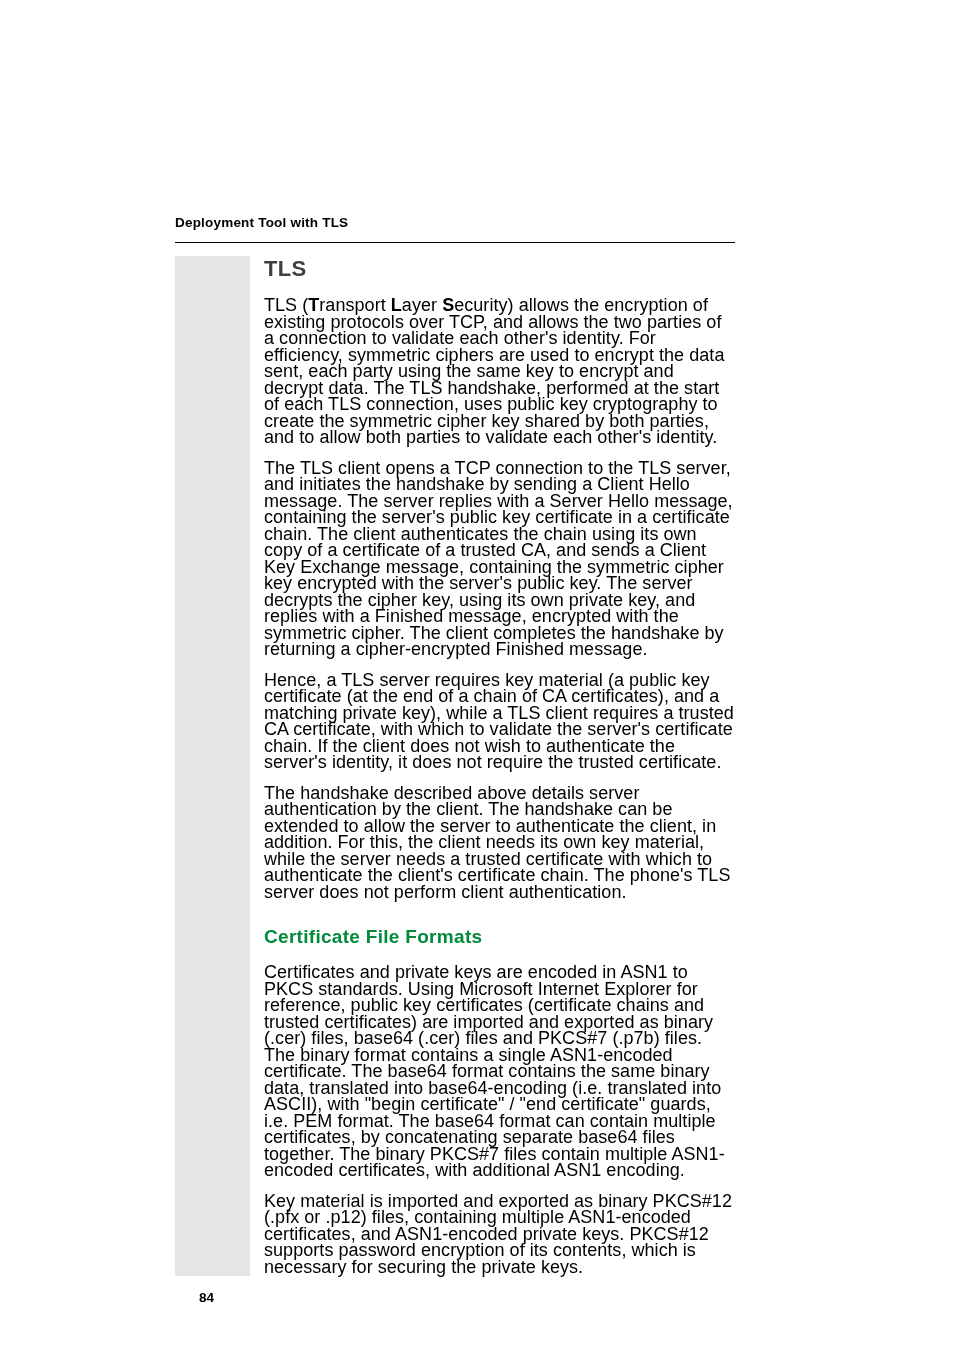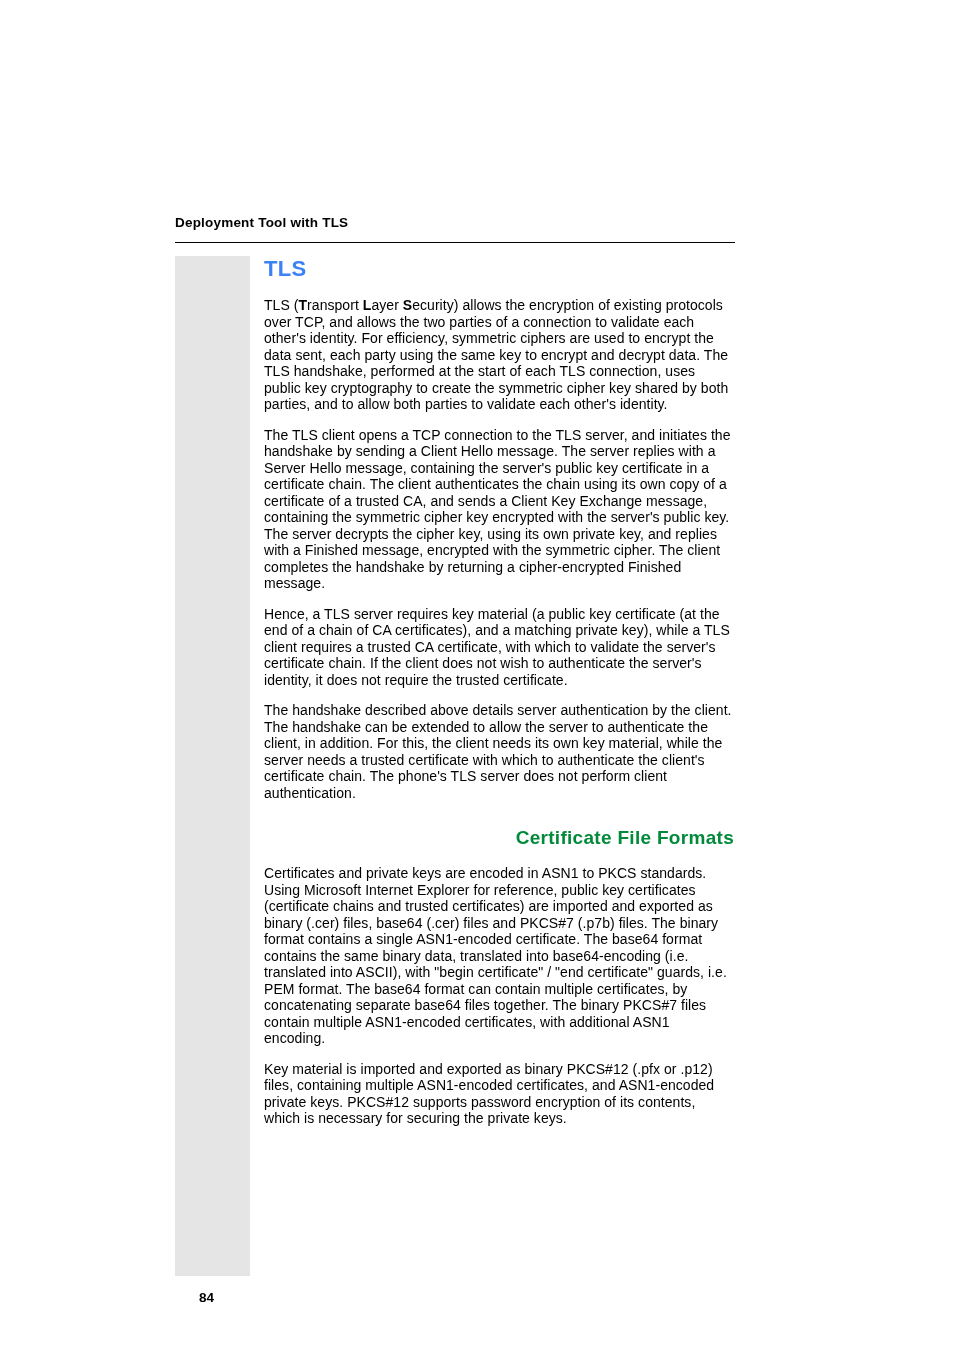--- a/index.html
+++ b/index.html
@@ -38,35 +38,34 @@
   }
   .content {
     position: absolute;
     left: 264px;
     top: 256px;
     width: 470px;
   }
   h1.section {
     font-size: 22px;
     font-weight: bold;
-    color: #3b82f6;
+    color: #404040;
     margin-bottom: 15px;
     letter-spacing: 0.3px;
   }
   h2.section {
     font-size: 19px;
     font-weight: bold;
     color: #008a3a;
     margin-top: 26px;
     margin-bottom: 16px;
     letter-spacing: 0.3px;
-    text-align: right;
   }
   p.body {
-    font-size: 14px;
+    font-size: 18px;
     line-height: 16.5px;
     margin-bottom: 14px;
     text-align: left;
     letter-spacing: 0.05px;
   }
   p.body b { font-weight: bold; }
   .page-number {
     position: absolute;
     left: 175px;
     top: 1290px;

